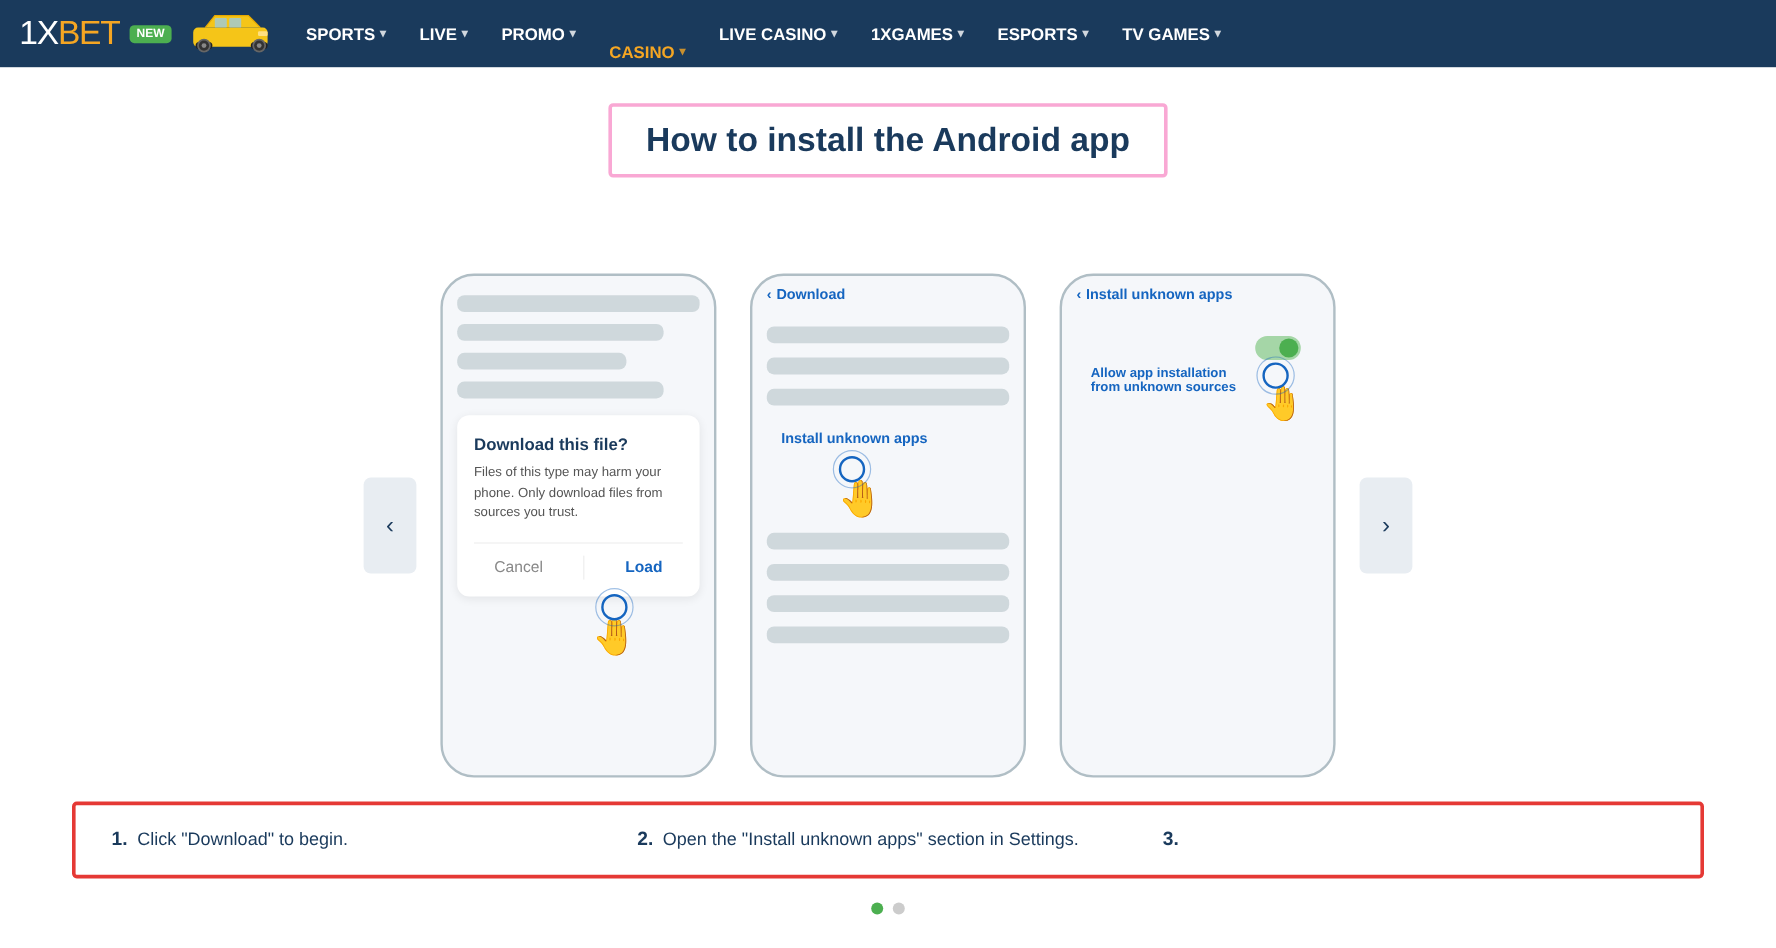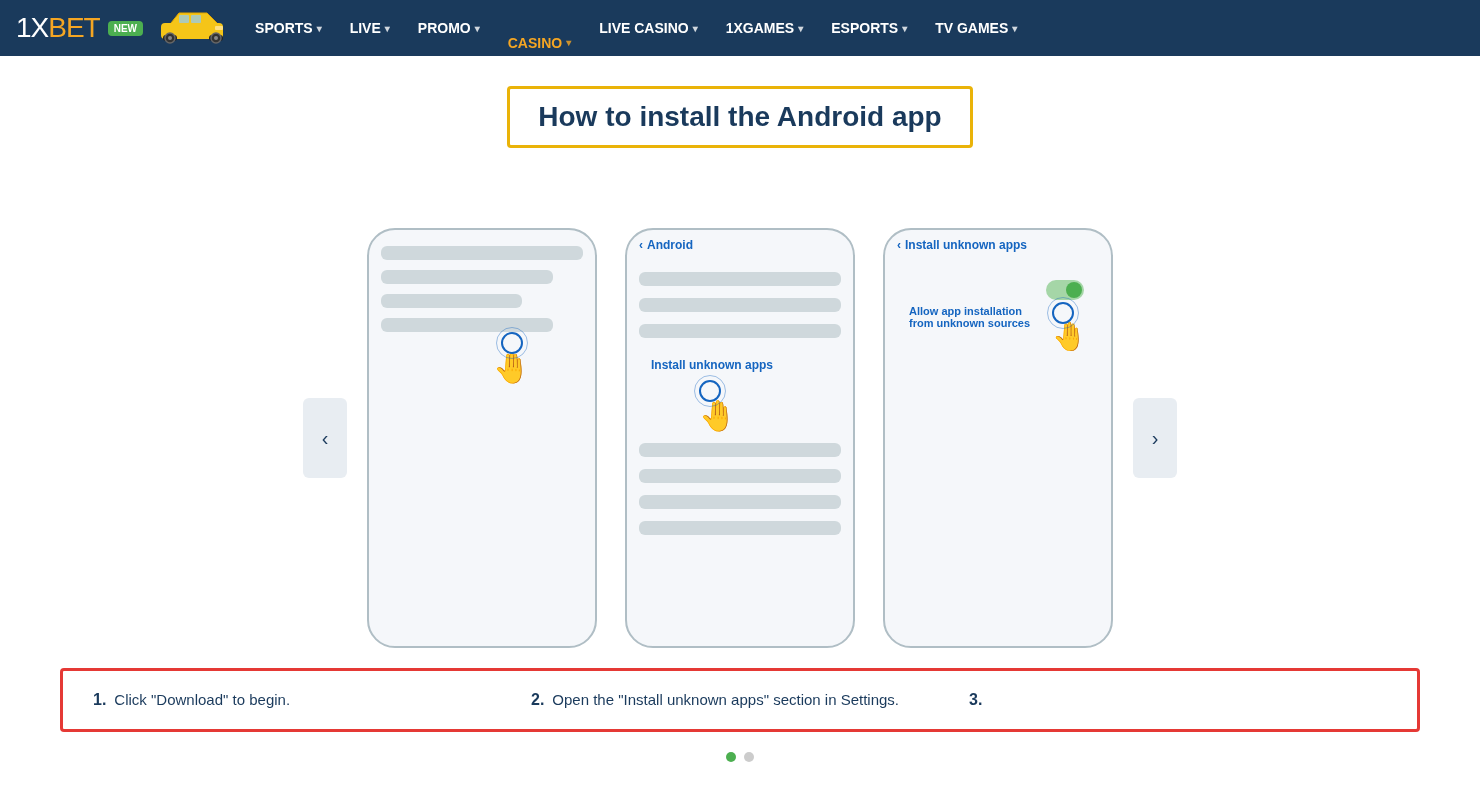--- a/index.html
+++ b/index.html
@@ -67,21 +67,21 @@
       text-transform: uppercase;
     }
     .nav-item.casino { color: #f5a623; margin-top: 29px; }
     .nav-chevron { font-size: 10px; opacity: 0.8; }
 
     
     .main { background: #fff; padding: 30px 0 40px; }
 
     
     .title-box {
-      border: 3px solid #eab308;
+      border: 3px solid #f9a8d4;
       border-radius: 4px;
       display: inline-block;
       padding: 12px 28px;
       margin: 0 auto 40px;
       display: flex;
       justify-content: center;
       align-items: flex-start;
       width: fit-content;
       margin: 0 auto 40px;
     }
@@ -367,34 +367,45 @@
 
     <div class="phones-container">
 
       <div class="phone-mockup">
         <div class="phone-inner">
           <div class="phone-bar full"></div>
           <div class="phone-bar medium"></div>
           <div class="phone-bar short"></div>
           <div class="phone-bar medium"></div>
 
+          <div class="download-dialog">
+            <div class="dialog-title">Download this file?</div>
+            <div class="dialog-text">Files of this type may harm your phone. Only download files from sources you trust.</div>
+            <div class="dialog-buttons">
+              <div class="dialog-btn-cancel">Cancel</div>
+              <div style="width:1px;height:20px;background:#eee;"></div>
+              <div class="dialog-btn-load">
+                <span>Load</span>
+              </div>
+            </div>
+          </div>
 
           <div class="touch-indicator" style="margin-left:60px;margin-top:-10px;">
             <div style="width:22px;height:22px;border-radius:50%;border:2px solid #1565c0;position:relative;display:flex;align-items:center;justify-content:center;">
               <div style="width:32px;height:32px;border-radius:50%;border:1.5px solid #1565c0;position:absolute;opacity:0.4;"></div>
             </div>
             <div style="font-size:30px;margin-top:-4px;">🤚</div>
           </div>
         </div>
       </div>
 
       <div class="phone-mockup">
         <div class="settings-header">
           <span class="chevron">‹</span>
-          <span>Android</span>
+          <span>Download</span>
         </div>
         <div class="phone-inner" style="gap:10px;">
           <div class="phone-bar full"></div>
           <div class="phone-bar full"></div>
           <div class="phone-bar full"></div>
           <div class="install-unknown-label">Install unknown apps</div>
 
           <div style="margin-left:60px;margin-top:-6px;">
             <div style="width:22px;height:22px;border-radius:50%;border:2px solid #1565c0;position:relative;display:flex;align-items:center;justify-content:center;">
               <div style="width:32px;height:32px;border-radius:50%;border:1.5px solid #1565c0;position:absolute;opacity:0.4;"></div>

